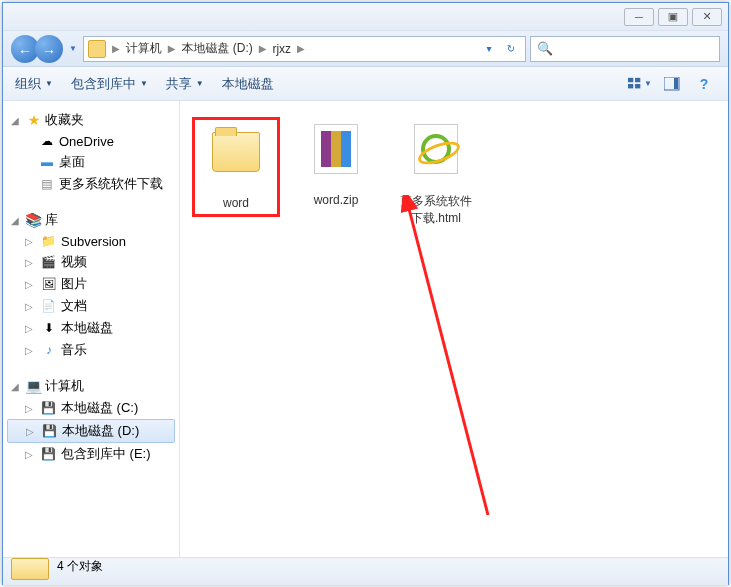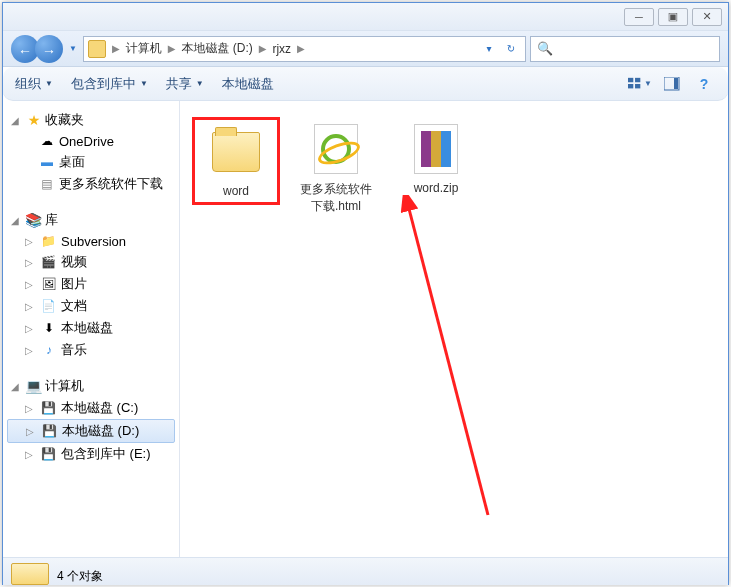--- a/index.html
+++ b/index.html
@@ -20,21 +20,21 @@
 .addr-icon { width: 18px; height: 18px; background: #f7d779; border: 1px solid #d4a93a; border-radius: 2px; margin-right: 4px; }
 .addr-seg { padding: 0 4px; color: #333; }
 .addr-sep { color: #888; font-size: 10px; padding: 0 2px; }
 .addr-refresh { margin-left: auto; display: flex; gap: 2px; }
 .addr-btn { width: 20px; height: 18px; display: flex; align-items: center; justify-content: center; color: #2e72c4; font-size: 10px; }
 
 .search-bar { width: 190px; height: 26px; border: 1px solid #a7b8d0; background: #fff; display: flex; align-items: center; padding: 0 6px; font-size: 12px; }
 .search-bar input { border: none; outline: none; flex: 1; font-style: italic; color: #888; font-size: 12px; }
 .search-icon { color: #2e72c4; font-size: 13px; }
 
-.toolbar { height: 34px; background: linear-gradient(#f6f9fd, #e8eff8); display: flex; align-items: center; padding: 0 12px; gap: 18px; border-bottom: 1px solid #d9e3f0; font-size: 13px; color: #2a4d7a; border-radius: 10px; }
+.toolbar { height: 34px; background: linear-gradient(#f6f9fd, #e8eff8); display: flex; align-items: center; padding: 0 12px; gap: 18px; border-bottom: 1px solid #d9e3f0; font-size: 13px; color: #2a4d7a; }
 .tool-item { display: flex; align-items: center; gap: 4px; cursor: default; }
 .tool-drop { font-size: 8px; }
 .tool-right { margin-left: auto; display: flex; gap: 8px; align-items: center; }
 .tool-right-btn { width: 24px; height: 20px; display: flex; align-items: center; justify-content: center; color: #3a6ca8; font-size: 14px; position: relative; }
 
 .content { display: flex; height: 456px; }
 
 .sidebar { width: 177px; border-right: 1px solid #e0e6f0; padding: 8px 4px; font-size: 13px; overflow: hidden; }
 .sb-group { margin-bottom: 14px; }
 .sb-header { display: flex; align-items: center; padding: 2px 4px; gap: 2px; }
@@ -43,36 +43,36 @@
 .star { color: #f5b81c; }
 .lib { color: #3a8de0; }
 .comp { color: #3a6ca8; }
 .sb-item { display: flex; align-items: center; padding: 2px 4px 2px 18px; gap: 4px; }
 .sb-item.child { padding-left: 32px; }
 .sb-item.sel { background: linear-gradient(#eaf2fc, #d6e6f9); border: 1px solid #a8c8ee; border-radius: 2px; }
 .sb-item-icon { width: 16px; height: 16px; display: flex; align-items: center; justify-content: center; font-size: 12px; }
 
 .main { flex: 1; padding: 16px 12px; display: flex; align-items: flex-start; gap: 12px; position: relative; }
 
-.file-item { width: 88px; display: flex; flex-direction: column; align-items: center; gap: 4px; font-size: 12px; text-align: center; color: #333; padding: 4px; }
+.file-item { width: 88px; display: flex; flex-direction: column; align-items: center; gap: 16px; font-size: 12px; text-align: center; color: #333; padding: 4px; }
 .file-item.highlighted { border: 3px solid #ff2020; }
 .file-icon { width: 56px; height: 56px; display: flex; align-items: center; justify-content: center; }
 .folder-icon { width: 48px; height: 40px; background: linear-gradient(#fdf0c0, #f7d779); border: 1px solid #d4a93a; border-radius: 2px 2px 4px 4px; position: relative; }
 .folder-icon::before { content: ''; position: absolute; top: -6px; left: 2px; width: 20px; height: 8px; background: #f7d779; border: 1px solid #d4a93a; border-bottom: none; border-radius: 2px 2px 0 0; }
 .zip-icon { width: 44px; height: 50px; background: #fff; border: 1px solid #ccc; position: relative; display: flex; align-items: center; justify-content: center; }
 .zip-books { width: 30px; height: 36px; background: linear-gradient(90deg, #8b3a8b 33%, #d4a93a 33% 66%, #3a8de0 66%); }
 .html-icon { width: 44px; height: 50px; background: #fff; border: 1px solid #ccc; display: flex; align-items: center; justify-content: center; }
 .ie-logo { width: 30px; height: 30px; border-radius: 50%; border: 4px solid #6eb82e; position: relative; background: #fff; }
 .ie-logo::after { content: ''; position: absolute; width: 38px; height: 12px; border: 3px solid #f5b81c; border-radius: 50%; top: 6px; left: -8px; transform: rotate(-20deg); }
 .txt-icon { width: 40px; height: 50px; background: #fff; border: 1px solid #ccc; position: relative; }
 .txt-icon::before { content: ''; position: absolute; top: 8px; left: 6px; right: 6px; height: 2px; background: #ccc; box-shadow: 0 6px 0 #ccc, 0 12px 0 #ccc, 0 18px 0 #ccc, 0 24px 0 #ccc; }
 
 .arrow-annotation { position: absolute; top: 94px; left: 168px; pointer-events: none; }
 
-.statusbar { height: 28px; background: linear-gradient(#f2f6fb, #e4ecf7); display: flex; align-items: flex-end; padding: 0 8px; gap: 8px; font-size: 12px; border-top: 1px solid #d9e3f0; }
+.statusbar { height: 28px; background: linear-gradient(#f2f6fb, #e4ecf7); display: flex; align-items: flex-start; padding: 0 8px; gap: 8px; font-size: 12px; border-top: 1px solid #d9e3f0; }
 .status-icon { width: 38px; height: 22px; background: linear-gradient(#fdf0c0, #f7d779); border: 1px solid #d4a93a; border-radius: 2px; }
 
 .folder-mini { width: 14px; height: 12px; background: #f7d779; border: 1px solid #d4a93a; border-radius: 1px; display: inline-block; }
 </style>
 </head>
 <body>
 
 <div class="window">
 
   <div class="titlebar">
@@ -229,33 +229,33 @@
 
     <div class="main">
       <div class="file-item highlighted">
         <div class="file-icon">
             <div class="folder-icon"></div>
           </div>
         <span>word</span>
       </div>
       <div class="file-item">
         <div class="file-icon">
+            <div class="zip-icon">
+              <div class="zip-books"></div>
+            </div>
+          </div>
+        <span>word.zip</span>
+      </div>
+      <div class="file-item">
+        <div class="file-icon">
             <div class="html-icon">
               <div class="ie-logo"></div>
             </div>
           </div>
         <span>更多系统软件下载.html</span>
-      </div>
-      <div class="file-item">
-        <div class="file-icon">
-            <div class="zip-icon">
-              <div class="zip-books"></div>
-            </div>
-          </div>
-        <span>word.zip</span>
       </div>
 
       <svg class="arrow-annotation" width="160" height="340">
         <defs>
           <marker id="arrowhead" markerWidth="10" markerHeight="10" refX="2" refY="3" orient="auto">
             <polygon points="0 0, 8 3, 0 6" fill="#ff2020"></polygon>
           </marker>
         </defs>
         <line x1="140" y1="320" x2="60" y2="10" stroke="#ff2020" stroke-width="3" marker-end="url(#arrowhead)"></line>
       </svg>

